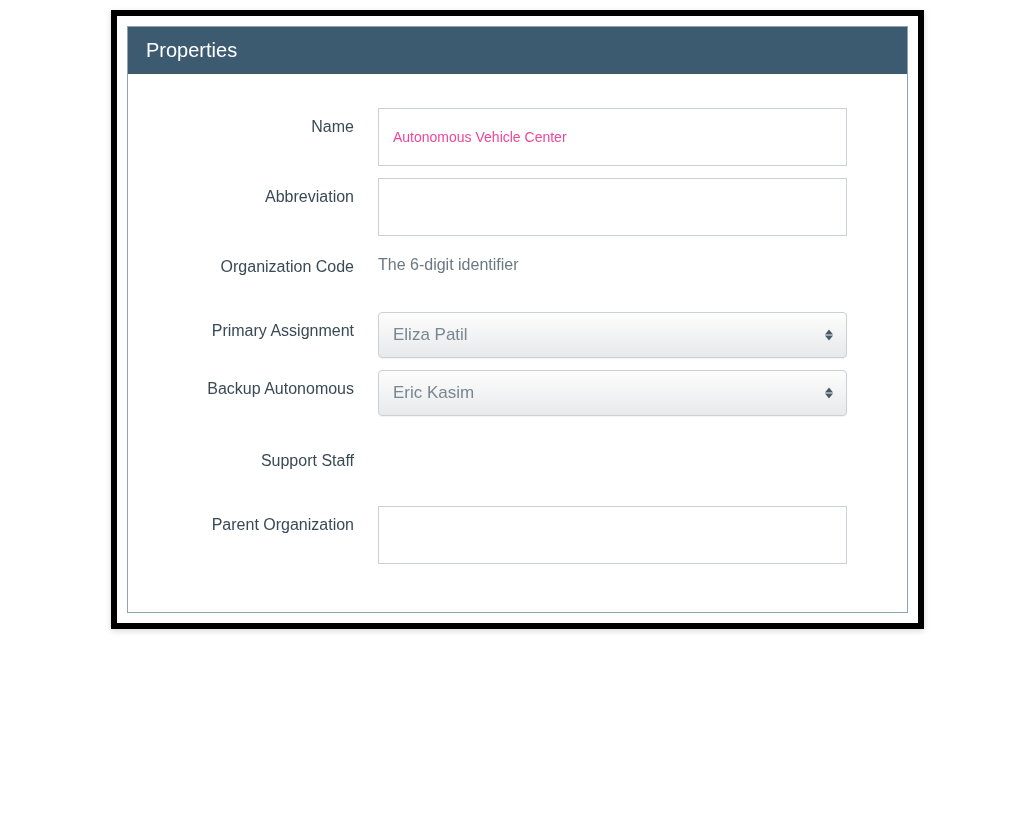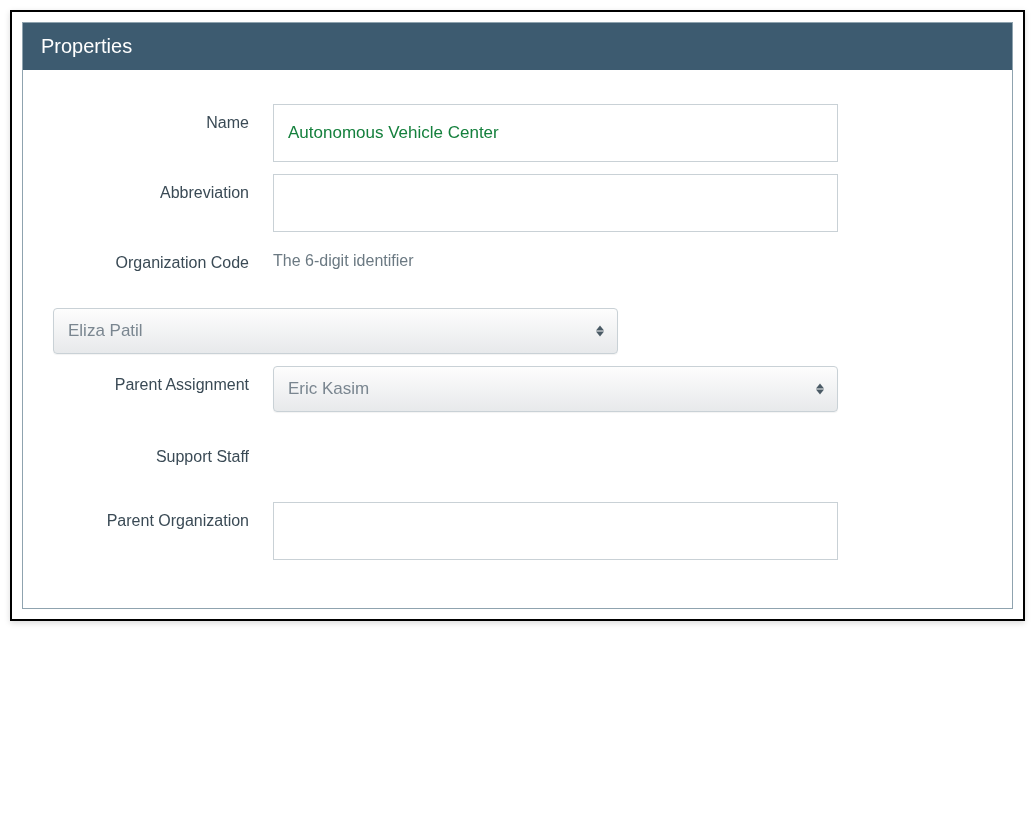--- a/index.html
+++ b/index.html
@@ -6,23 +6,23 @@
     box-sizing: border-box;
     margin: 0;
     padding: 0;
   }
   body {
     font-family: -apple-system, BlinkMacSystemFont, "Segoe UI", Arial, sans-serif;
     background: #ffffff;
     padding: 10px;
   }
   .outer-frame {
-    border: 2px solid #000000;
+    border: 6px solid #000000;
     padding: 10px;
-    width: 1015px;
+    width: 813px;
     margin: 0 auto;
     box-shadow: 0 2px 6px rgba(0,0,0,0.15);
   }
   .panel {
     border: 1px solid #8fa3af;
     background: #ffffff;
   }
   .panel-header {
     background: #3d5b70;
     color: #ffffff;
@@ -49,22 +49,22 @@
   }
   .field-col {
     flex: 1;
     max-width: 565px;
   }
   .text-input {
     width: 100%;
     height: 46px;
     border: 1px solid #c9d1d6;
     padding: 28px 14px;
-    font-size: 17px;
-    color: #15803d;
+    font-size: 14px;
+    color: #ec4899;
     background: #ffffff;
     font-family: inherit;
   }
   .text-input::placeholder {
     color: #9ba6ad;
   }
   .help-text {
     color: #6b7982;
     font-size: 16px;
     margin-top: 8px;
@@ -151,35 +151,36 @@
       </div>
 
       <div class="form-row">
         <div class="label-col">Organization Code</div>
         <div class="field-col">
           <div class="help-text">The 6-digit identifier</div>
         </div>
       </div>
 
       <div class="form-row extra-top">
+        <div class="label-col">Primary Assignment</div>
         <div class="field-col">
           <div class="select-wrap">
             <div class="select-box">
               <span>Eliza Patil</span>
             </div>
             <div class="select-arrows">
               <div class="arrow arrow-up"></div>
               <div class="arrow arrow-down"></div>
             </div>
           </div>
         </div>
       </div>
 
       <div class="form-row">
-        <div class="label-col">Parent Assignment</div>
+        <div class="label-col">Backup Autonomous</div>
         <div class="field-col">
           <div class="select-wrap">
             <div class="select-box">
               <span>Eric Kasim</span>
             </div>
             <div class="select-arrows">
               <div class="arrow arrow-up"></div>
               <div class="arrow arrow-down"></div>
             </div>
           </div>

